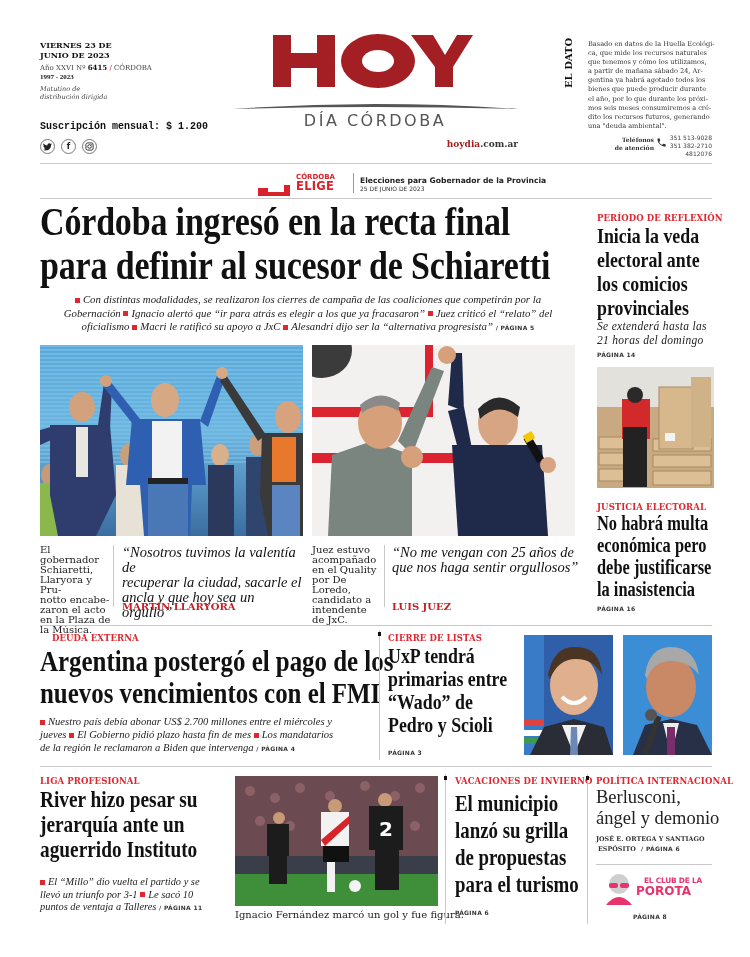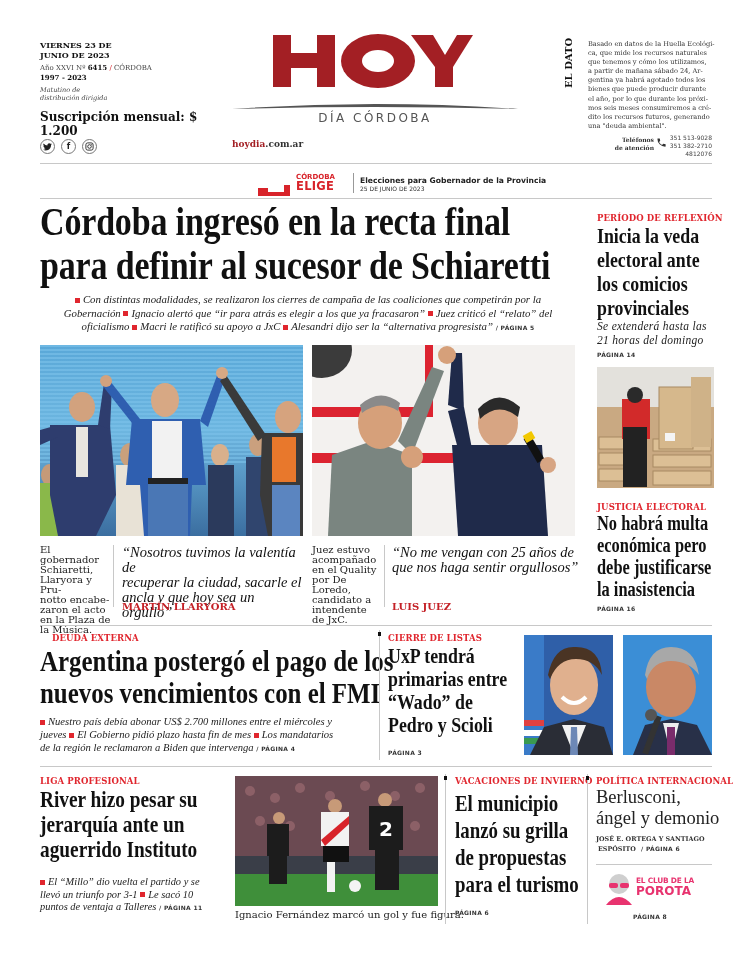--- a/index.html
+++ b/index.html
@@ -27,26 +27,26 @@
   <div style="font-weight:bold; font-size:8px; line-height:10px;">
     <div>VIERNES 23 DE</div>
     <div>JUNIO DE 2023</div>
   </div>
   <div style="font-size:7px; margin-top:3px; color:#444;">
     <span>Año XXVI Nº</span>
     <b style="color:#111;">6415</b>
     <span style="color:#d8232a;">/</span>
     <span>CÓRDOBA</span>
   </div>
-  <div style="font-size:7px; font-weight:bold; margin-top:1px;">1997 - 2023</div>
+  <div style="font-size:7px; font-weight:bold; margin-top:1px;font-family:Liberation Serif, serif;">1997 - 2023</div>
   <div style="font-size:6.5px; font-style:italic; color:#444; margin-top:4px; line-height:8px;">
     <div>Matutino de</div>
     <div>distribución dirigida</div>
   </div>
-  <div style="font-size:12px; font-weight:bold; margin-top:8px;">Suscripción mensual: $ 1.200</div>
+  <div style="font-size:10px; font-weight:bold; margin-top:20px;font-family:Liberation Mono, monospace;">Suscripción mensual: $ 1.200</div>
 </div>
 
 <div class="social" style="left:40px; top:139px;">
   <svg width="9" height="8" viewBox="0 0 24 20" style="margin-top:3px">
       <path fill="#222" d="M24 2.4a9.8 9.8 0 0 1-2.8.8A4.9 4.9 0 0 0 23.3.4a9.9 9.9 0 0 1-3.1 1.2A4.9 4.9 0 0 0 11.8 6 14 14 0 0 1 1.7.9a4.9 4.9 0 0 0 1.5 6.6A4.9 4.9 0 0 1 1 6.9a4.9 4.9 0 0 0 3.9 4.8 4.9 4.9 0 0 1-2.2.1 4.9 4.9 0 0 0 4.6 3.4A9.9 9.9 0 0 1 0 17.3 14 14 0 0 0 7.5 19.5c9.1 0 14-7.5 14-14v-.6A10 10 0 0 0 24 2.4z"></path>
     </svg>
 </div>
 <div class="social" style="left:61px; top:139px;">f</div>
 <div class="social" style="left:82px; top:139px;">
   <svg width="9" height="9" viewBox="0 0 20 20" style="margin-top:2px">
@@ -67,22 +67,22 @@
     <ellipse cx="105" cy="28" rx="16" ry="11" fill="#ffffff"></ellipse>
 
     <polygon points="138,2 160,2 172,22 184,2 200,2 180,34 180,54 162,54 162,34" fill="#a31f24"></polygon>
   </svg>
 </div>
 <div class="abs" style="left:232px; top:96px; width:286px; height:8px;">
   <svg width="286" height="8" viewBox="0 0 286 8">
       <path d="M0 6 Q143 -4 286 6 Q143 2 0 6Z" fill="#555"></path>
     </svg>
 </div>
-<div class="abs" style="left:232px; top:111px; width:286px; text-align:center; font-family:'DejaVu Sans',sans-serif; font-size:12px; letter-spacing:2.5px; color:#555;">DÍA CÓRDOBA</div>
-<div class="abs" style="left:232px; top:139px; width:286px; text-align:left; font-family:'DejaVu Serif',serif; font-size:9px; font-weight:bold;">
+<div class="abs" style="left:232px; top:111px; width:286px; text-align:center; font-family:'DejaVu Sans',sans-serif; font-size:16px; letter-spacing:2.5px; color:#555;">DÍA CÓRDOBA</div>
+<div class="abs" style="left:232px; top:139px; width:286px; text-align:right; font-family:'DejaVu Serif',serif; font-size:9px; font-weight:bold;">
   <span style="color:#a31f24;">hoydia</span><span style="color:#333;">.com.ar</span>
 </div>
 
 <div class="abs" style="left:563px; top:88px; font-family:'DejaVu Serif',serif; font-weight:bold; font-size:10px; transform:rotate(-90deg); transform-origin:left top; white-space:nowrap;">EL DATO</div>
 <div class="abs" style="left:588px; top:40px; width:130px; font-family:'DejaVu Serif',serif; font-size:6.6px; line-height:9.1px; color:#333;">
   <div>Basado en datos de la Huella Ecológi-</div>
   <div>ca, que mide los recursos naturales</div>
   <div>que tenemos y cómo los utilizamos,</div>
   <div>a partir de mañana sábado 24, Ar-</div>
   <div>gentina ya habrá agotado todos los</div>
@@ -416,17 +416,17 @@
 <div class="abs" style="left:602px; top:871px; width:110px; height:36px;">
   <div style="position:absolute; left:2px; top:2px; width:30px; height:32px;">
     <svg width="30" height="32" viewBox="0 0 30 32">
       <circle cx="15" cy="11" r="10" fill="#cfcfcf"></circle>
       <rect x="5" y="10" width="9" height="5" rx="2" fill="#e8336f"></rect>
       <rect x="16" y="10" width="9" height="5" rx="2" fill="#e8336f"></rect>
       <path d="M2 32 Q15 16 28 32Z" fill="#e8336f"></path>
     </svg>
   </div>
   <div style="position:absolute; left:34px; top:5px; font-family:'DejaVu Sans',sans-serif; font-weight:bold; color:#e8336f; white-space:nowrap;">
-    <div style="font-size:7.4px; line-height:9px; letter-spacing:-0.2px;">EL CLUB DE LA</div>
+    <div style="font-size:7.4px; line-height:9px; letter-spacing:-0.2px;margin-left:8px;">EL CLUB DE LA</div>
     <div style="font-size:12px; line-height:13px;">POROTA</div>
   </div>
 </div>
 <div class="abs pag" style="left:633px; top:913px;">PÁGINA 8</div>
 
 </body></html>

